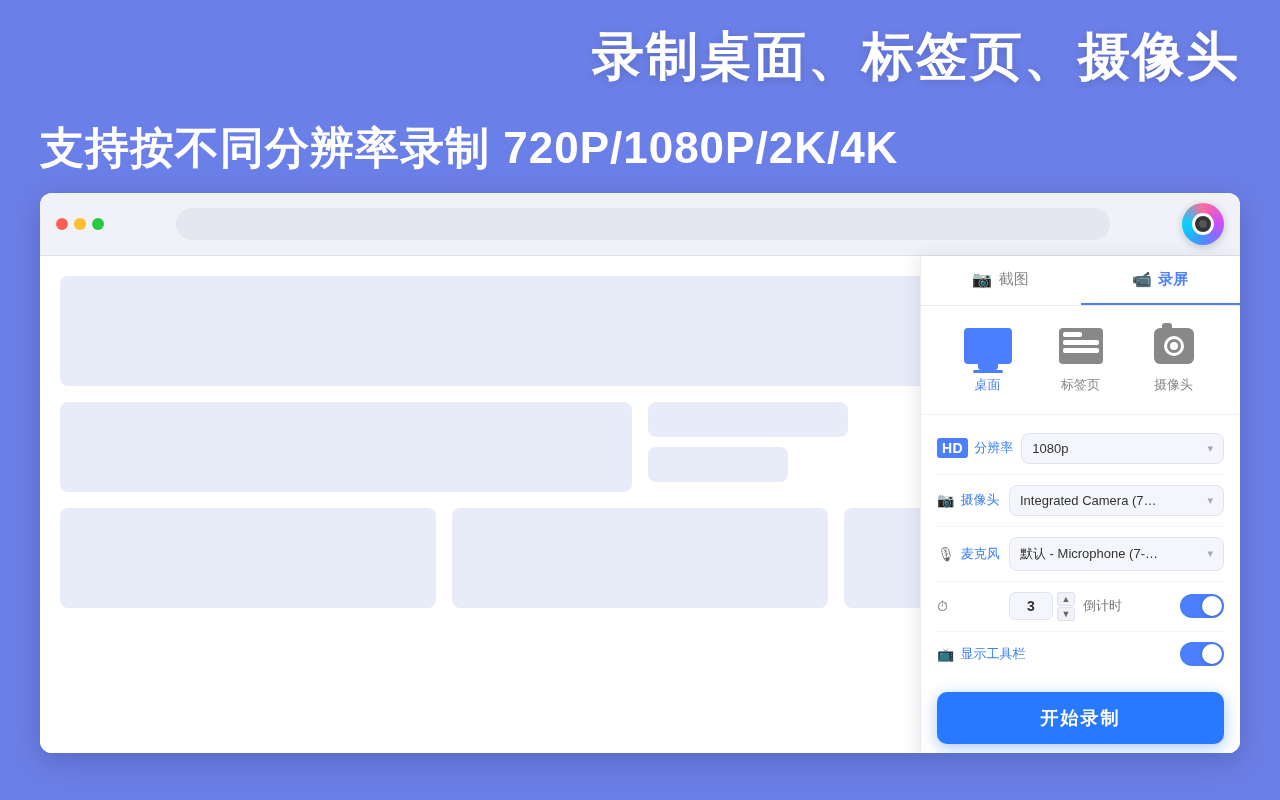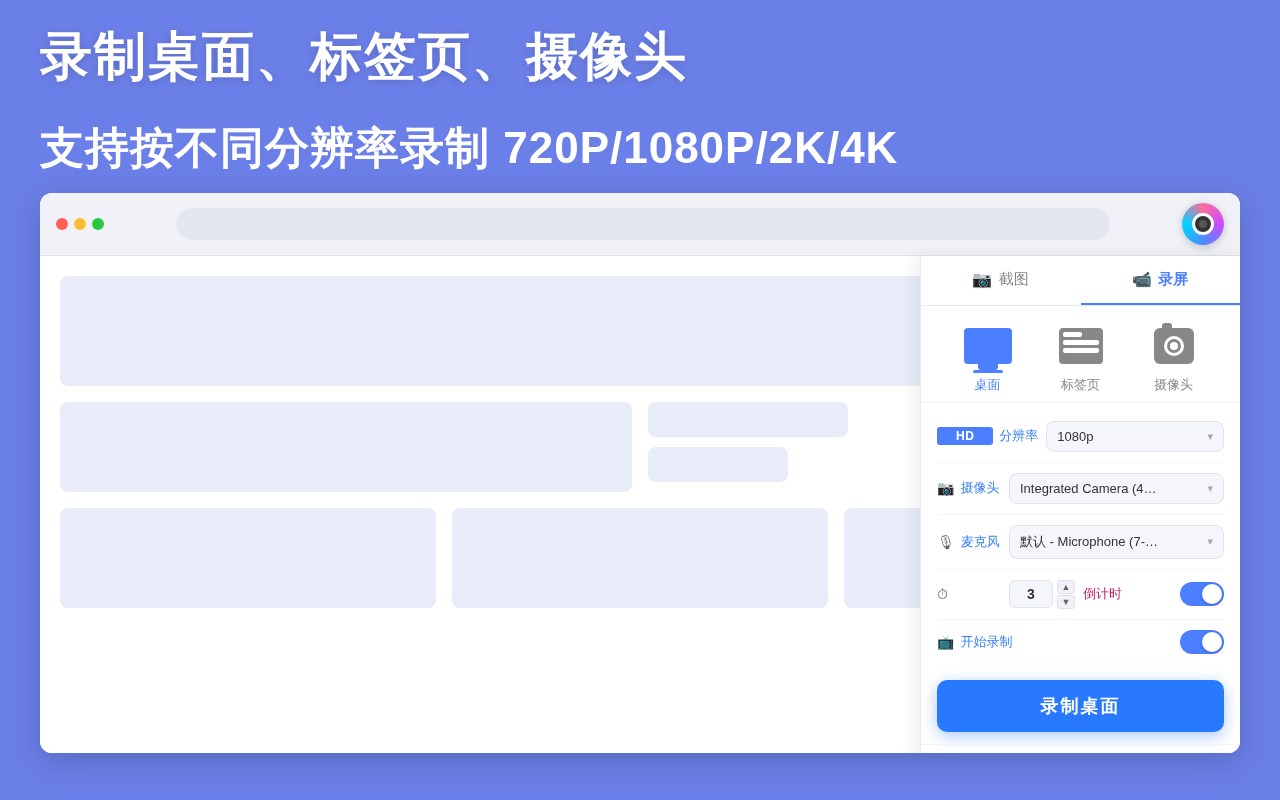--- a/index.html
+++ b/index.html
@@ -17,20 +17,21 @@
       padding: 28px 40px 20px 40px;
       color: white;
     }
     .hero-line1 {
       font-size: 52px;
       font-weight: 900;
       letter-spacing: 2px;
       line-height: 1.1;
       margin-bottom: 8px;
       text-shadow: 0 2px 8px rgba(0,0,0,0.15);
+      text-align: right;
     }
     .hero-line2 {
       font-size: 44px;
       font-weight: 900;
       letter-spacing: 1px;
       line-height: 1.1;
       margin-top: 39px;
     }
 
     
@@ -167,21 +168,21 @@
       color: #4b7fff;
       border-bottom: 2px solid #4b7fff;
       font-weight: 600;
     }
     .tab-icon {
       font-size: 16px;
     }
 
     
     .mode-section {
-      padding: 18px 20px 8px;
+      padding: 18px 20px 20px;
       display: flex;
       justify-content: space-around;
       border-bottom: 1px solid #f0f2f8;
     }
     .mode-item {
       display: flex;
       flex-direction: column;
       align-items: center;
       gap: 8px;
       cursor: pointer;
@@ -322,23 +323,23 @@
     }
     .chevron {
       color: #aaa;
       font-size: 11px;
     }
 
     
     .hd-badge {
       background: #4b7fff;
       color: white;
-      font-size: 12px;
+      font-size: 14px;
       font-weight: 700;
-      padding: 2px 19px;
+      padding: 2px 5px;
       border-radius: 3px;
       letter-spacing: 0.5px;
     }
 
     
     .countdown-row {
       display: flex;
       align-items: center;
       padding: 10px 0;
       border-bottom: 1px solid #f4f5fb;
@@ -375,21 +376,21 @@
       background: #f0f2f8;
       border: 1px solid #dde0ee;
       border-radius: 3px;
       display: flex; align-items: center; justify-content: center;
       font-size: 9px;
       color: #666;
       cursor: pointer;
     }
     .countdown-text {
       font-size: 13px;
-      color: #be185d;
+      color: #737373;
       margin-left: 4px;
     }
     .toggle-wrap {
       margin-left: auto;
     }
     .toggle {
       width: 44px; height: 24px;
       background: #4b7fff;
       border-radius: 12px;
       position: relative;
@@ -538,21 +539,21 @@
             <span class="chevron">▾</span>
           </div>
         </div>
 
         <div class="setting-row">
           <div class="setting-label-wrap">
             <span class="setting-icon">📷</span>
             <span class="setting-label">摄像头</span>
           </div>
           <div class="setting-select">
-            <span class="setting-select-text">Integrated Camera (4…</span>
+            <span class="setting-select-text">Integrated Camera (7…</span>
             <span class="chevron">▾</span>
           </div>
         </div>
 
         <div class="setting-row">
           <div class="setting-label-wrap">
             <span class="setting-icon">🎙</span>
             <span class="setting-label">麦克风</span>
           </div>
           <div class="setting-select">
@@ -574,27 +575,27 @@
             <span class="countdown-text">倒计时</span>
           </div>
           <div class="toggle-wrap">
             <div class="toggle"></div>
           </div>
         </div>
 
         <div class="toolbar-row">
           <div class="toolbar-label-wrap">
             <span class="setting-icon">📺</span>
-            <span class="setting-label">开始录制</span>
+            <span class="setting-label">显示工具栏</span>
           </div>
           <div class="toggle"></div>
         </div>
       </div>
 
-      <div class="start-btn">录制桌面</div>
+      <div class="start-btn">开始录制</div>
 
       <div class="panel-footer">
         
         
         
         
       </div>
     </div>
   </div>
 </div>

